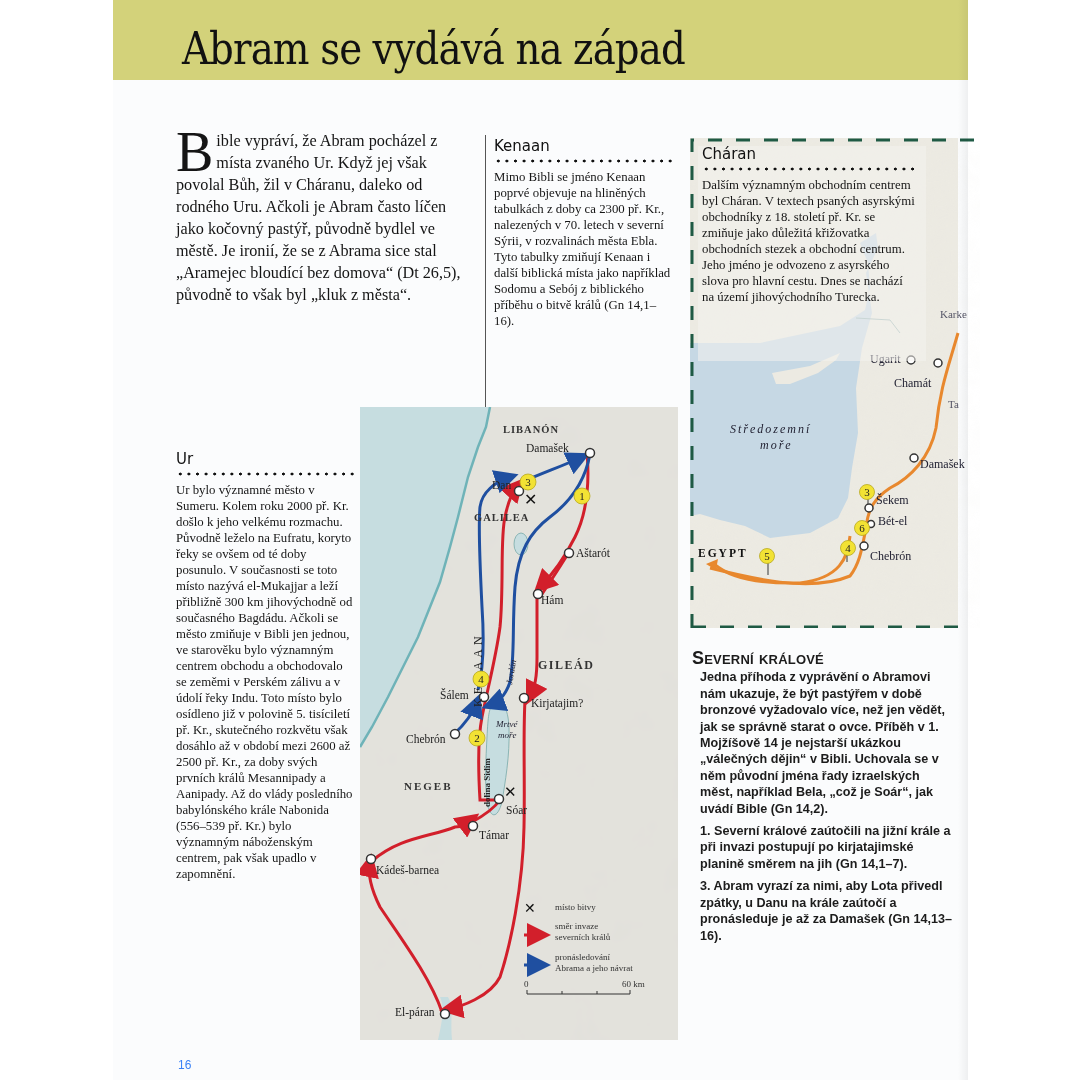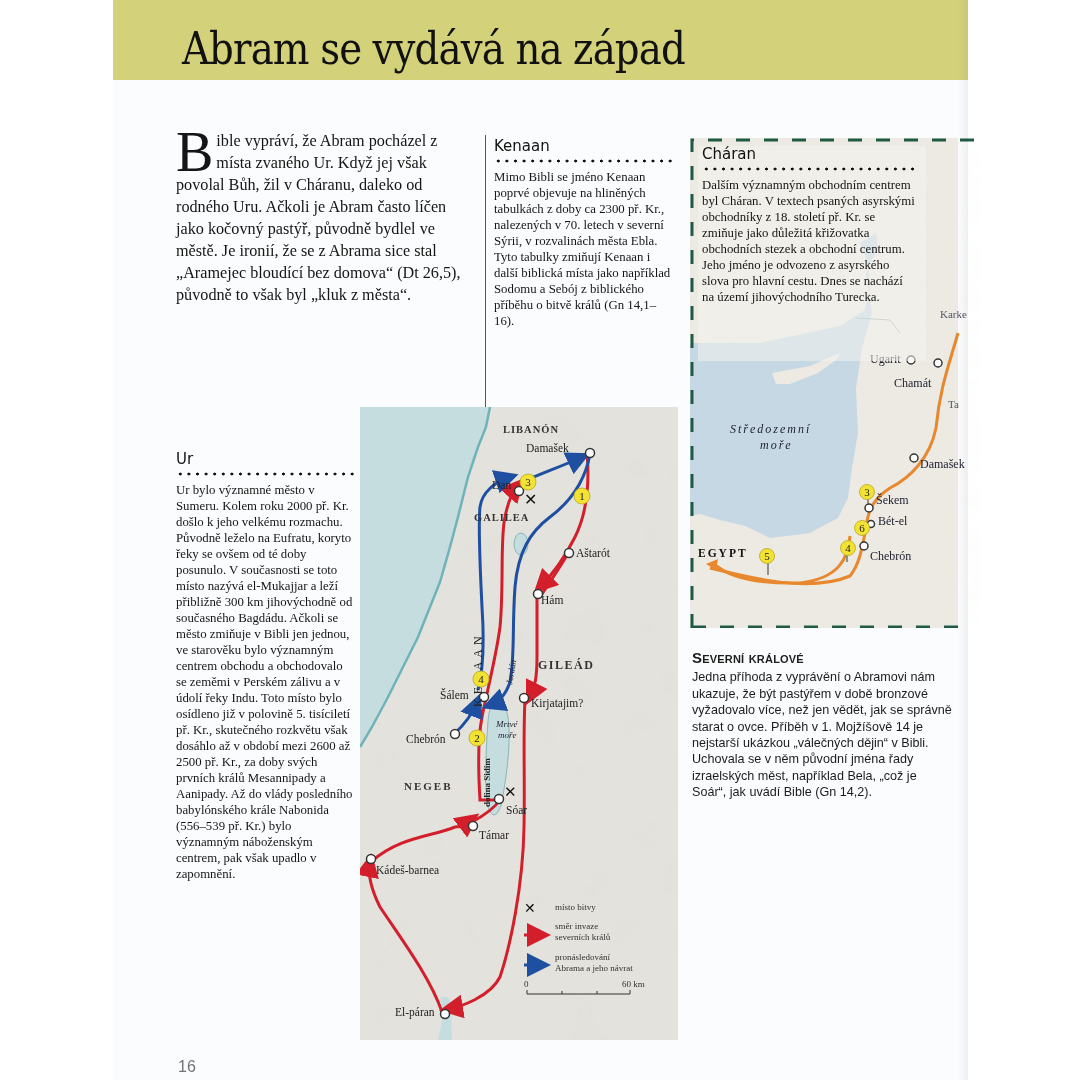--- a/index.html
+++ b/index.html
@@ -19,24 +19,24 @@
 
   .kenaan { position:absolute; left:494px; top:137px; width:178px; }
   .ur { position:absolute; left:176px; top:450px; width:178px; }
 
   .charan-frame { position:absolute; left:690px; top:138px; width:290px; height:490px; }
   .charan-text { position:absolute; left:702px; top:145px; width:215px; }
 
   .map-main { position:absolute; left:360px; top:407px; width:318px; height:633px; }
 
   .severni { position:absolute; left:692px; top:650px; width:262px; font-family:"Liberation Sans", sans-serif; font-size:12.6px; line-height:16.4px; color:#1c1c1c; }
-  .severni h3 { margin:0 0 3px 0; font-family:"Liberation Sans", sans-serif; font-weight:700; font-size:15px; font-variant:small-caps; letter-spacing:0.2px; }
-  .severni p { margin:0 0 6px 0; }
-
-  .page-num { position:absolute; left:178px; top:1058px; font-family:"Liberation Sans", sans-serif; font-size:16px; color:#737373; }
+  .severni h3 { margin:0 0 3px 0; font-family:"Liberation Sans", sans-serif; font-weight:700; font-size:18px; font-variant:small-caps; letter-spacing:0.2px; }
+  .severni p { margin:0 0 6px 8px;font-weight:bold; }
+
+  .page-num { position:absolute; left:178px; top:1058px; font-family:"Liberation Sans", sans-serif; font-size:12px; color:#3b82f6; }
   .rightshade { position:absolute; left:958px; top:0; width:10px; height:1080px; background:linear-gradient(90deg, rgba(0,0,0,0) , rgba(0,0,0,0.05)); }
 
   svg text { font-family:"Liberation Serif", serif; }
 </style>
 </head>
 <body>
 
 <div class="page"></div>
 <div class="header-band"></div>
 <div class="title">Abram se vydává na západ</div>
@@ -232,16 +232,18 @@
       <text x="164" y="580" font-size="9" fill="#333">0</text>
       <text x="262" y="580" font-size="9" fill="#333">60 km</text>
       <path d="M167,587 L270,587 M167,583 L167,587 M202,584 L202,587 M237,584 L237,587 M270,583 L270,587" stroke="#333" stroke-width="1" fill="none"></path>
     </g>
   </svg>
 </div>
 
 <div class="severni">
   <h3>Severní králové</h3>
   <p>Jedna příhoda z vyprávění o Abramovi nám ukazuje, že být pastýřem v době bronzové vyžadovalo více, než jen vědět, jak se správně starat o ovce. Příběh v 1. Mojžíšově 14 je nejstarší ukázkou „válečných dějin“ v Bibli. Uchovala se v něm původní jména řady izraelských měst, například Bela, „což je Soár“, jak uvádí Bible (Gn 14,2).</p>
+  <p>1. Severní králové zaútočili na jižní krále a při invazi postupují po kirjatajimské planině směrem na jih (Gn 14,1–7).</p>
+  <p>3. Abram vyrazí za nimi, aby Lota přivedl zpátky, u Danu na krále zaútočí a pronásleduje je až za Damašek (Gn 14,13–16).</p>
 </div>
 
 <div class="page-num">16</div>
 <div class="rightshade"></div>
 
 </body></html>

